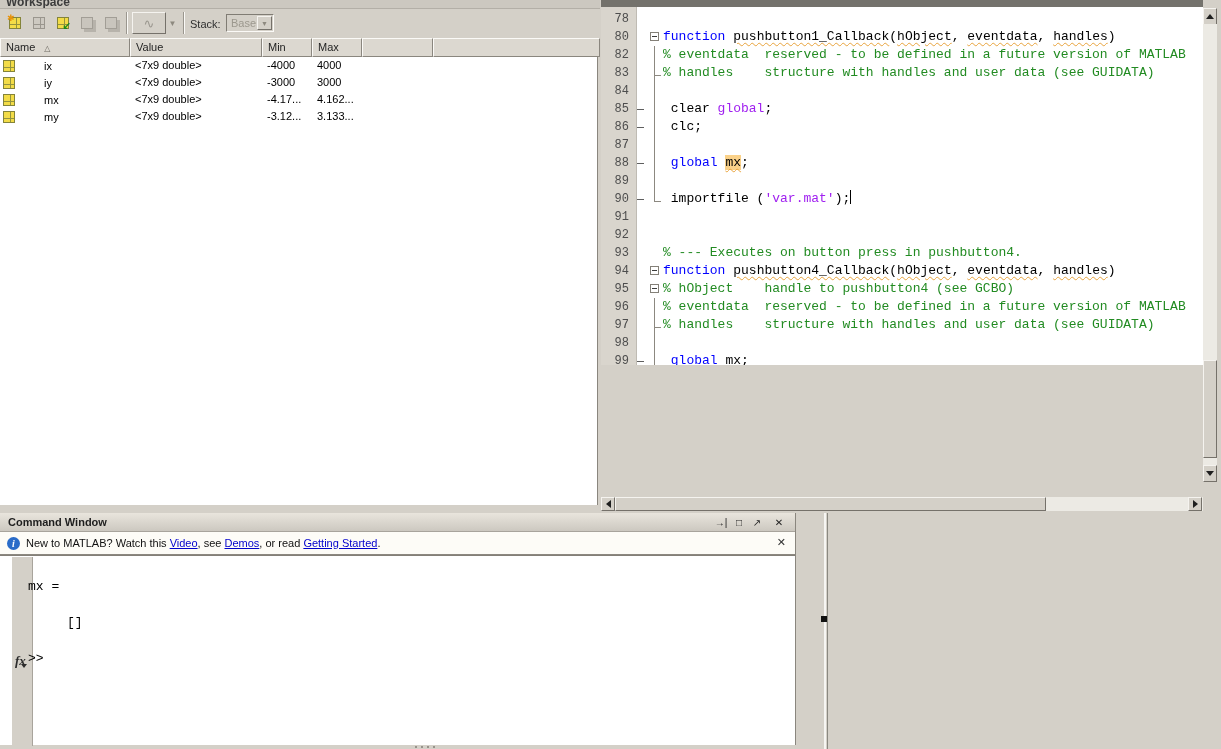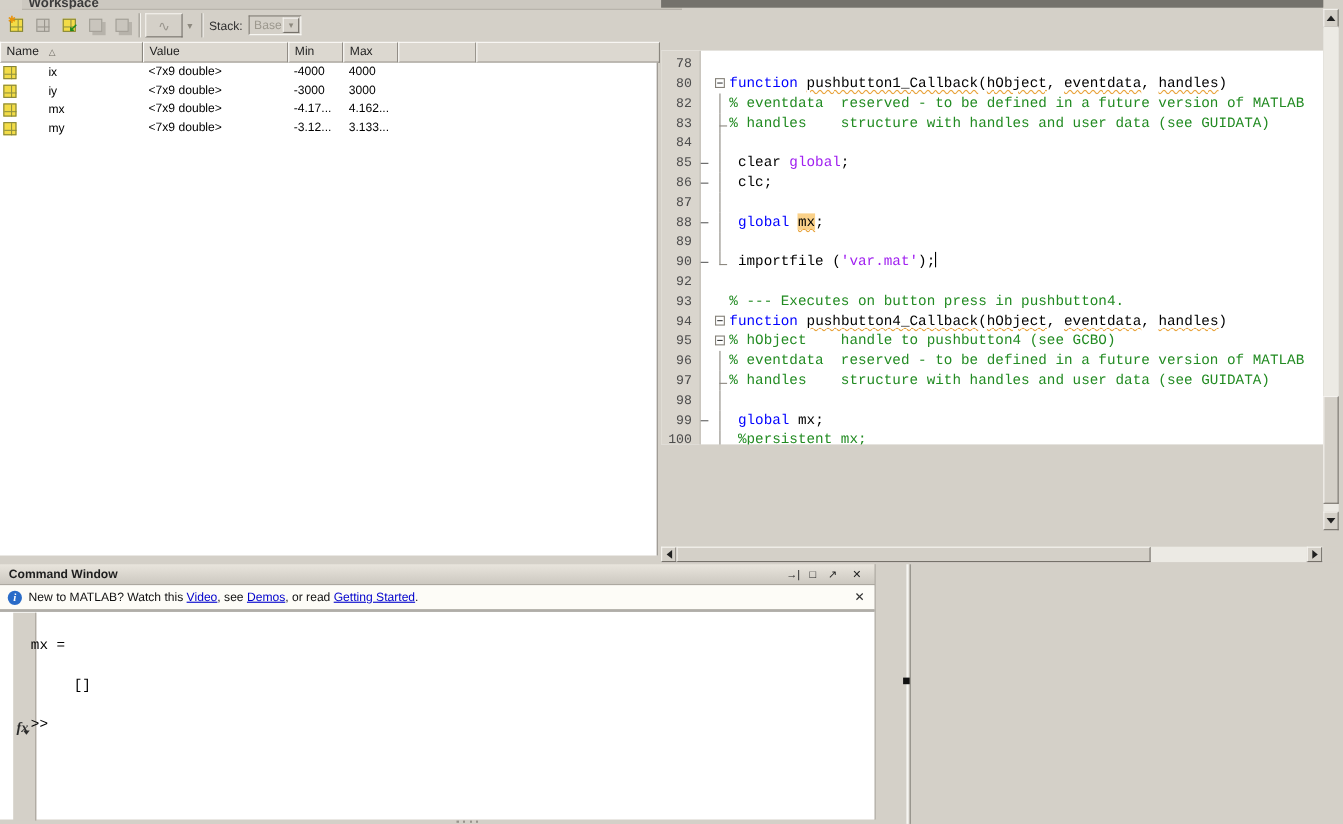--- a/index.html
+++ b/index.html
@@ -9,21 +9,21 @@
 
   
   .raised{background:#d4d0c8;border-top:1px solid #f5f3ef;border-left:1px solid #f5f3ef;
           border-right:1px solid #75716a;border-bottom:1px solid #75716a;}
   .sunken{border-top:1px solid #807c74;border-left:1px solid #807c74;
           border-right:1px solid #fbfaf7;border-bottom:1px solid #fbfaf7;}
 
   
   #workspace-panel{position:absolute;left:0;top:0;width:600px;height:511px;}
   .ws-titlebar{position:absolute;left:0;top:0;width:600px;height:9px;overflow:hidden;
-               background:#ccc8c0;border-bottom:1px solid #b3afa7;margin-left:20px;}
+               background:#ccc8c0;border-bottom:1px solid #b3afa7;}
   .ws-titlebar span{position:absolute;left:6px;top:-5px;font-size:12px;font-weight:bold;color:#3c3c3c;}
   .ws-toolbar{position:absolute;left:0;top:9px;width:600px;height:29px;background:#d4d0c8;}
   .tb-btn{position:absolute;top:3px;width:22px;height:22px;display:flex;align-items:center;justify-content:center;}
   .grid-ic{width:12px;height:12px;position:relative;background:
       linear-gradient(#94943e,#94943e) 6px 0/1px 12px no-repeat,
       linear-gradient(#94943e,#94943e) 0 6px/12px 1px no-repeat,#f3dc47;
       border:1px solid #84843a;}
   .grid-ic.gray{background:
       linear-gradient(#9a968e,#9a968e) 6px 0/1px 12px no-repeat,
       linear-gradient(#9a968e,#9a968e) 0 6px/12px 1px no-repeat,#cdc9c1;
@@ -47,21 +47,21 @@
   .ws-body{position:absolute;left:0;top:57px;width:598px;height:448px;background:#fff;
            border-right:1px solid #8a867e;overflow:hidden;}
   .ws-row{display:flex;height:17px;font-size:11px;color:#000;}
   .ws-cell{overflow:hidden;white-space:nowrap;padding-top:2px;gap:21px;}
   .ws-name{display:flex;align-items:center;padding-top:0;}
   .ws-name .grid-ic{margin:0 8px 0 3px;flex:none;}
 
   
   #editor-panel{position:absolute;left:601px;top:0;width:616px;height:511px;}
   .ed-topstrip{position:absolute;left:0;top:0;width:602px;height:7px;background:#74726c;}
-  .ed-body{position:absolute;left:0;top:7px;width:602px;height:358px;background:#fff;overflow:hidden;margin-top:39px;}
+  .ed-body{position:absolute;left:0;top:7px;width:602px;height:358px;background:#fff;overflow:hidden;}
   .ed-gutterbg{position:absolute;left:0;top:0;width:36px;height:490px;background:#d9d5cd;border-right:1px solid #bfbbb3;}
   #editor-lines{position:absolute;left:0;top:3px;width:602px;}
   .ed-row{display:flex;height:18px;font-family:"Liberation Mono",monospace;font-size:13px;line-height:18px;}
   .ed-num{width:32px;text-align:right;padding-right:4px;font-size:12px;color:#4d4d4d;flex:none;}
   .ed-dash{width:16px;position:relative;flex:none;}
   .dash-mark{position:absolute;left:4px;top:9px;width:7px;height:1px;background:#5f5f5f;}
   .ed-fold{width:14px;position:relative;flex:none;}
   .fold-box{position:absolute;left:1px;top:4px;width:9px;height:9px;border:1px solid #848078;background:#fff;}
   .fold-box:after{content:"";position:absolute;left:1px;top:3px;width:5px;height:1px;background:#3c3c3c;}
   .fold-line{position:absolute;left:5px;top:0;width:1px;height:18px;background:#8c8880;}
@@ -308,20 +308,26 @@
           <span class="ed-dash">
             <i class="dash-mark"></i>
           </span>
           <span class="ed-fold">
             <i class="fold-line-half"></i>
             <i class="fold-tick"></i>
           </span>
           <span class="ed-code"><span class="tok-p"> importfile (</span><span class="tok-s">'var.mat'</span><span class="tok-p">);</span><span class="tok-cur"></span></span>
         </div>
         <div class="ed-row">
+          <span class="ed-num">91</span>
+          <span class="ed-dash"></span>
+          <span class="ed-fold"></span>
+          <span class="ed-code"></span>
+        </div>
+        <div class="ed-row">
           <span class="ed-num">92</span>
           <span class="ed-dash"></span>
           <span class="ed-fold"></span>
           <span class="ed-code"></span>
         </div>
         <div class="ed-row">
           <span class="ed-num">93</span>
           <span class="ed-dash"></span>
           <span class="ed-fold"></span>
           <span class="ed-code"><span class="tok-c">% --- Executes on button press in pushbutton4.</span></span>

